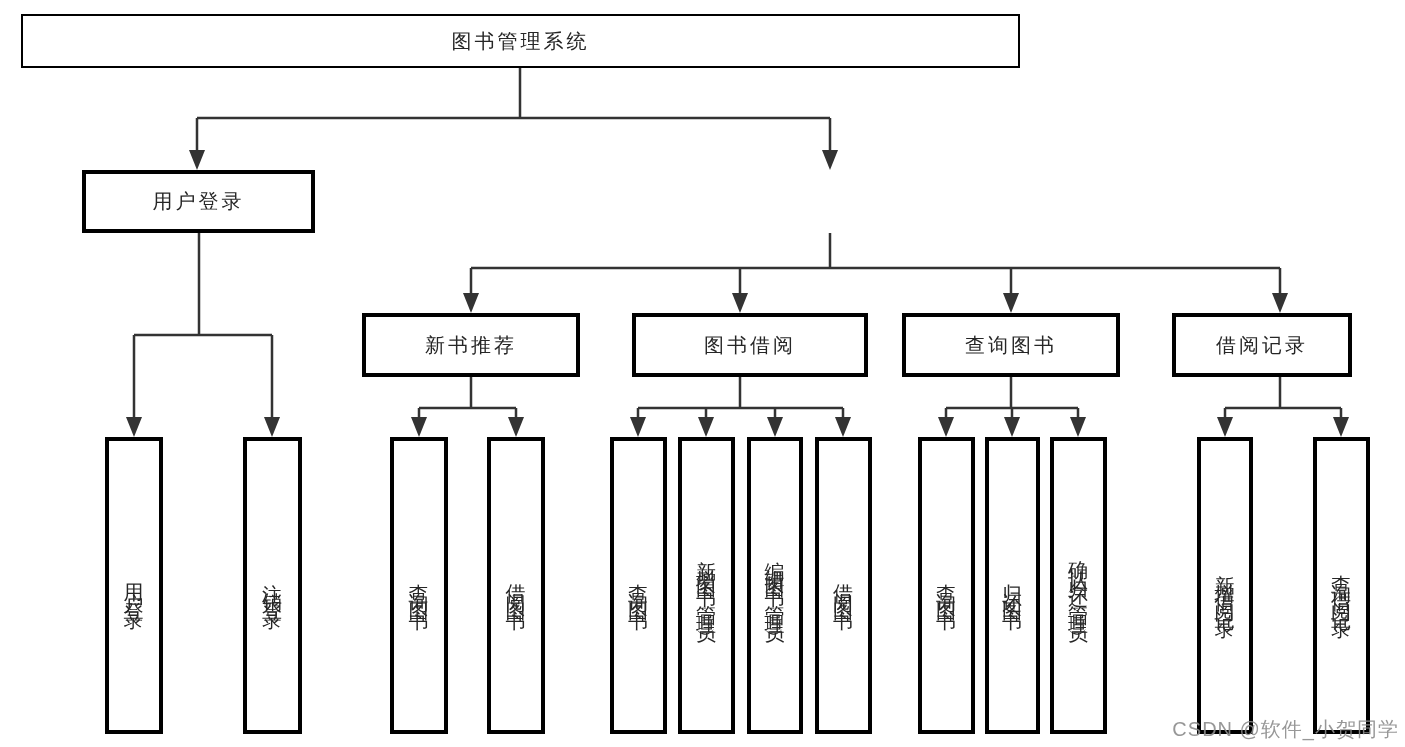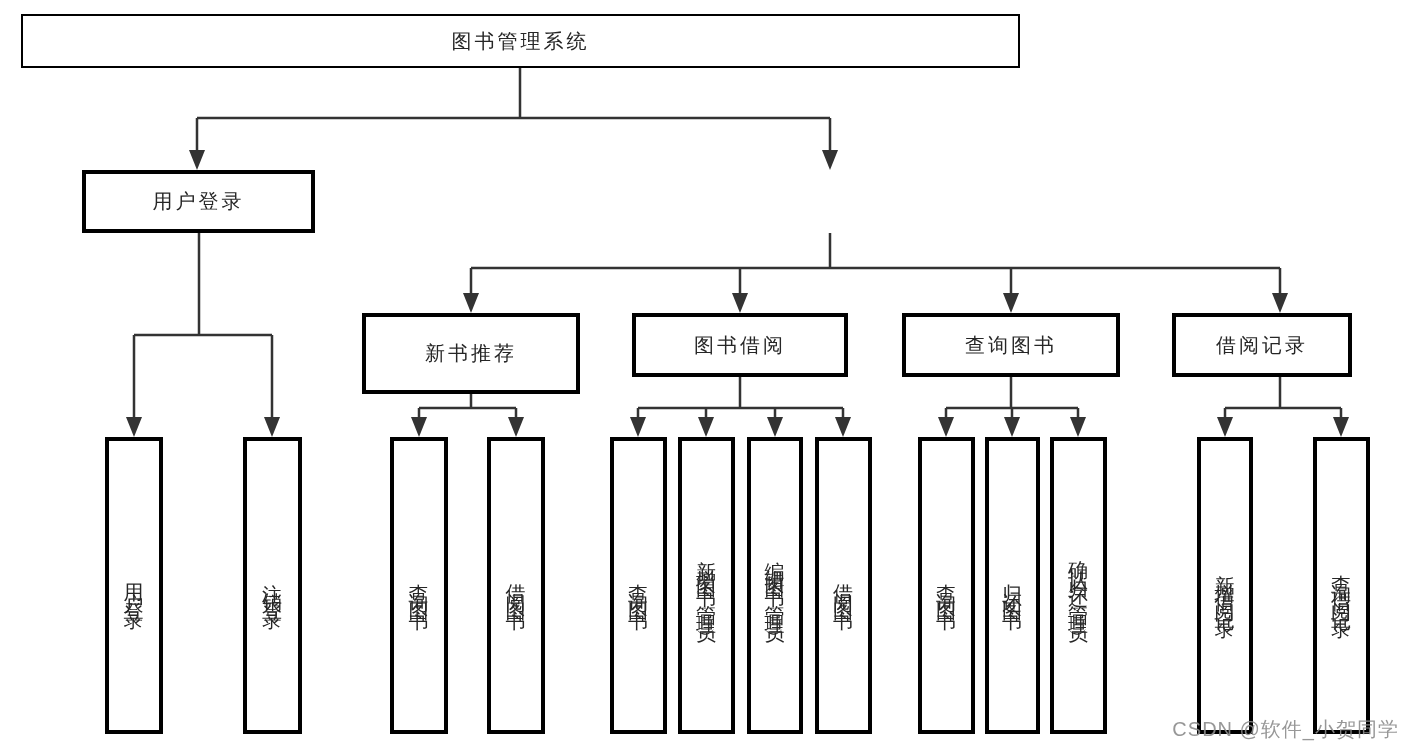--- a/index.html
+++ b/index.html
@@ -111,24 +111,24 @@
   </svg>
 
   <div class="box root" style="left:21px; top:14px; width:999px; height:54px;">
     <span class="hlabel">图书管理系统</span>
   </div>
 
   <div class="box" style="left:82px; top:170px; width:233px; height:63px;">
     <span class="hlabel">用户登录</span>
   </div>
 
-  <div class="box" style="left:362px; top:313px; width:218px; height:81px;">
+  <div class="box" style="left:362px; top:313px; width:218px; height:64px;">
     <span class="hlabel">新书推荐</span>
   </div>
-  <div class="box" style="left:632px; top:313px; width:216px; height:64px;">
+  <div class="box" style="left:632px; top:313px; width:236px; height:64px;">
     <span class="hlabel">图书借阅</span>
   </div>
   <div class="box" style="left:902px; top:313px; width:218px; height:64px;">
     <span class="hlabel">查询图书</span>
   </div>
   <div class="box" style="left:1172px; top:313px; width:180px; height:64px;">
     <span class="hlabel">借阅记录</span>
   </div>
 
   <div class="box vbox" style="left:105px; width:58px;">

